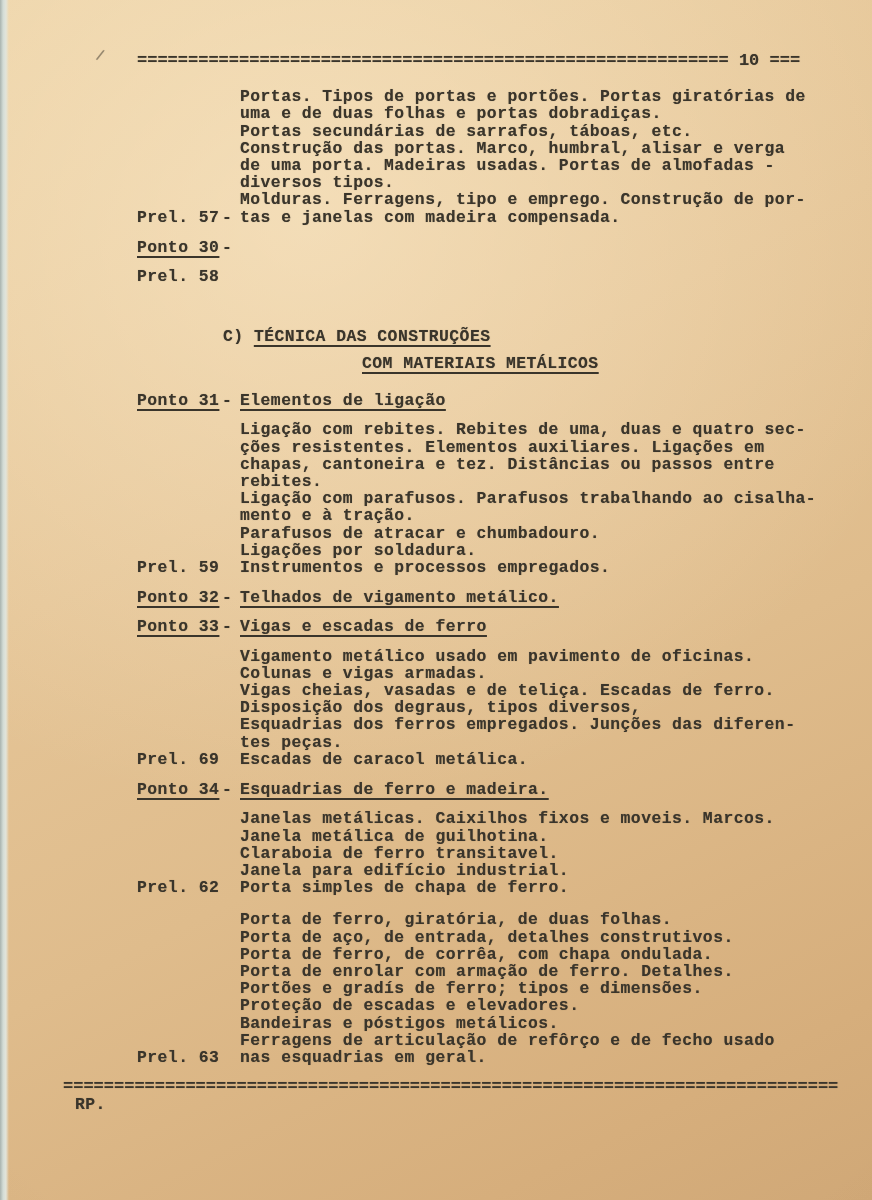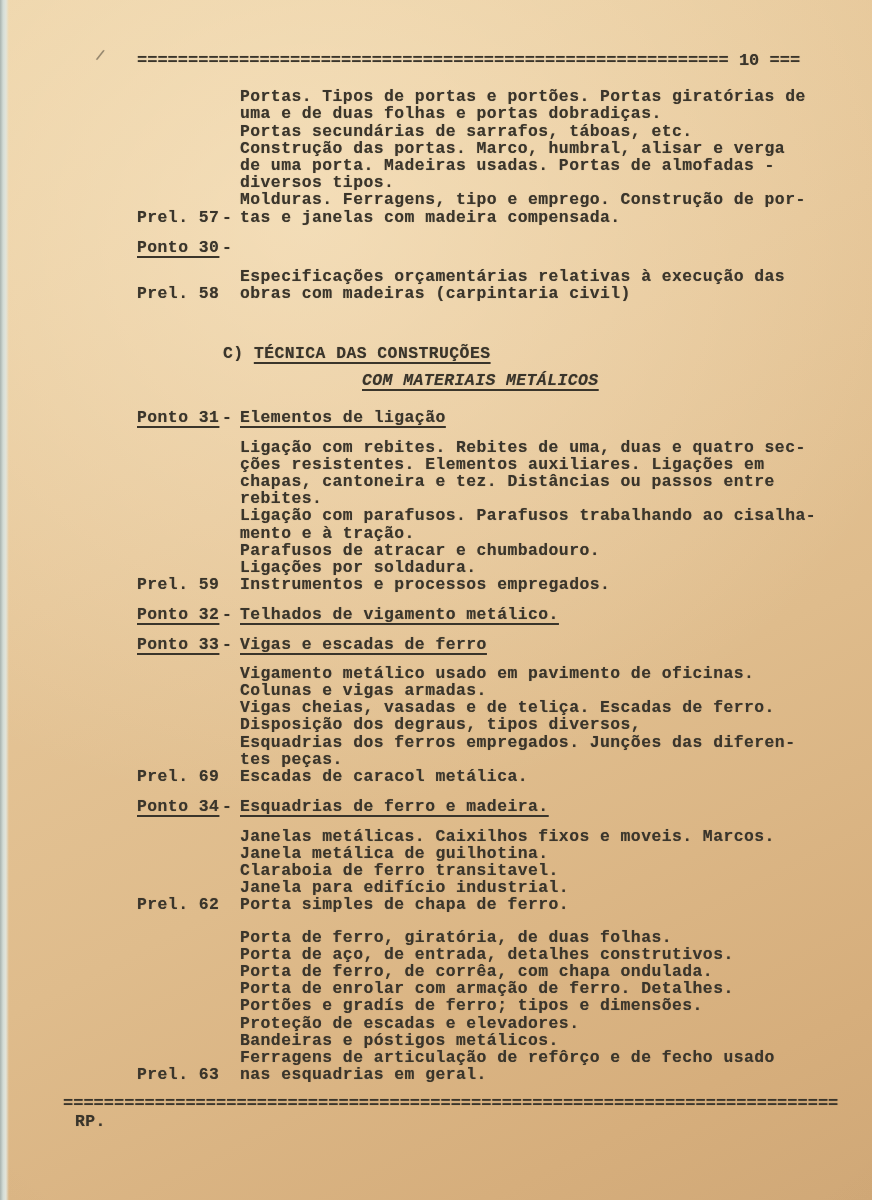--- a/index.html
+++ b/index.html
@@ -42,21 +42,21 @@
   .lbl{flex:none;width:85px;white-space:nowrap;}
   .sep{flex:none;width:18px;white-space:pre;}
   .body{flex:1;white-space:pre-line;}
   .u{
     text-decoration-line:underline;
     text-decoration-thickness:1.8px;
     text-underline-offset:3.5px;
   }
   .heading-block{margin-top:38px;margin-bottom:15px;line-height:27px;}
   .h-line1{margin-left:86px;white-space:nowrap;}
-  .h-line2{margin-left:225px;white-space:nowrap;font-style:italic;}
+  .h-line2{margin-left:225px;white-space:nowrap;}
 </style>
 </head>
 <body>
 
 <div class="page">
   <div class="scan-edge"></div>
   <span class="mark-slash">/</span>
 
   <div class="content">
 
@@ -76,22 +76,20 @@
     </div>
 
     <div class="row ponto">
       <span class="lbl"><span class="u">Ponto 30</span></span>
       <span class="sep">-</span>
     </div>
 
     <div class="row prel">
       <span class="lbl">Prel. 58</span>
       <span class="sep"></span>
-      <div class="body">Especificações orçamentárias relativas à execução das
-obras com madeiras (carpintaria civil)</div>
     </div>
 
     <div class="heading-block">
       <div class="h-line1"><span>C)</span> <span class="u">TÉCNICA DAS CONSTRUÇÕES</span></div>
       <div class="h-line2"><span class="u">COM MATERIAIS METÁLICOS</span></div>
     </div>
 
     <div class="row ponto">
       <span class="lbl"><span class="u">Ponto 31</span></span>
       <span class="sep">-</span>

